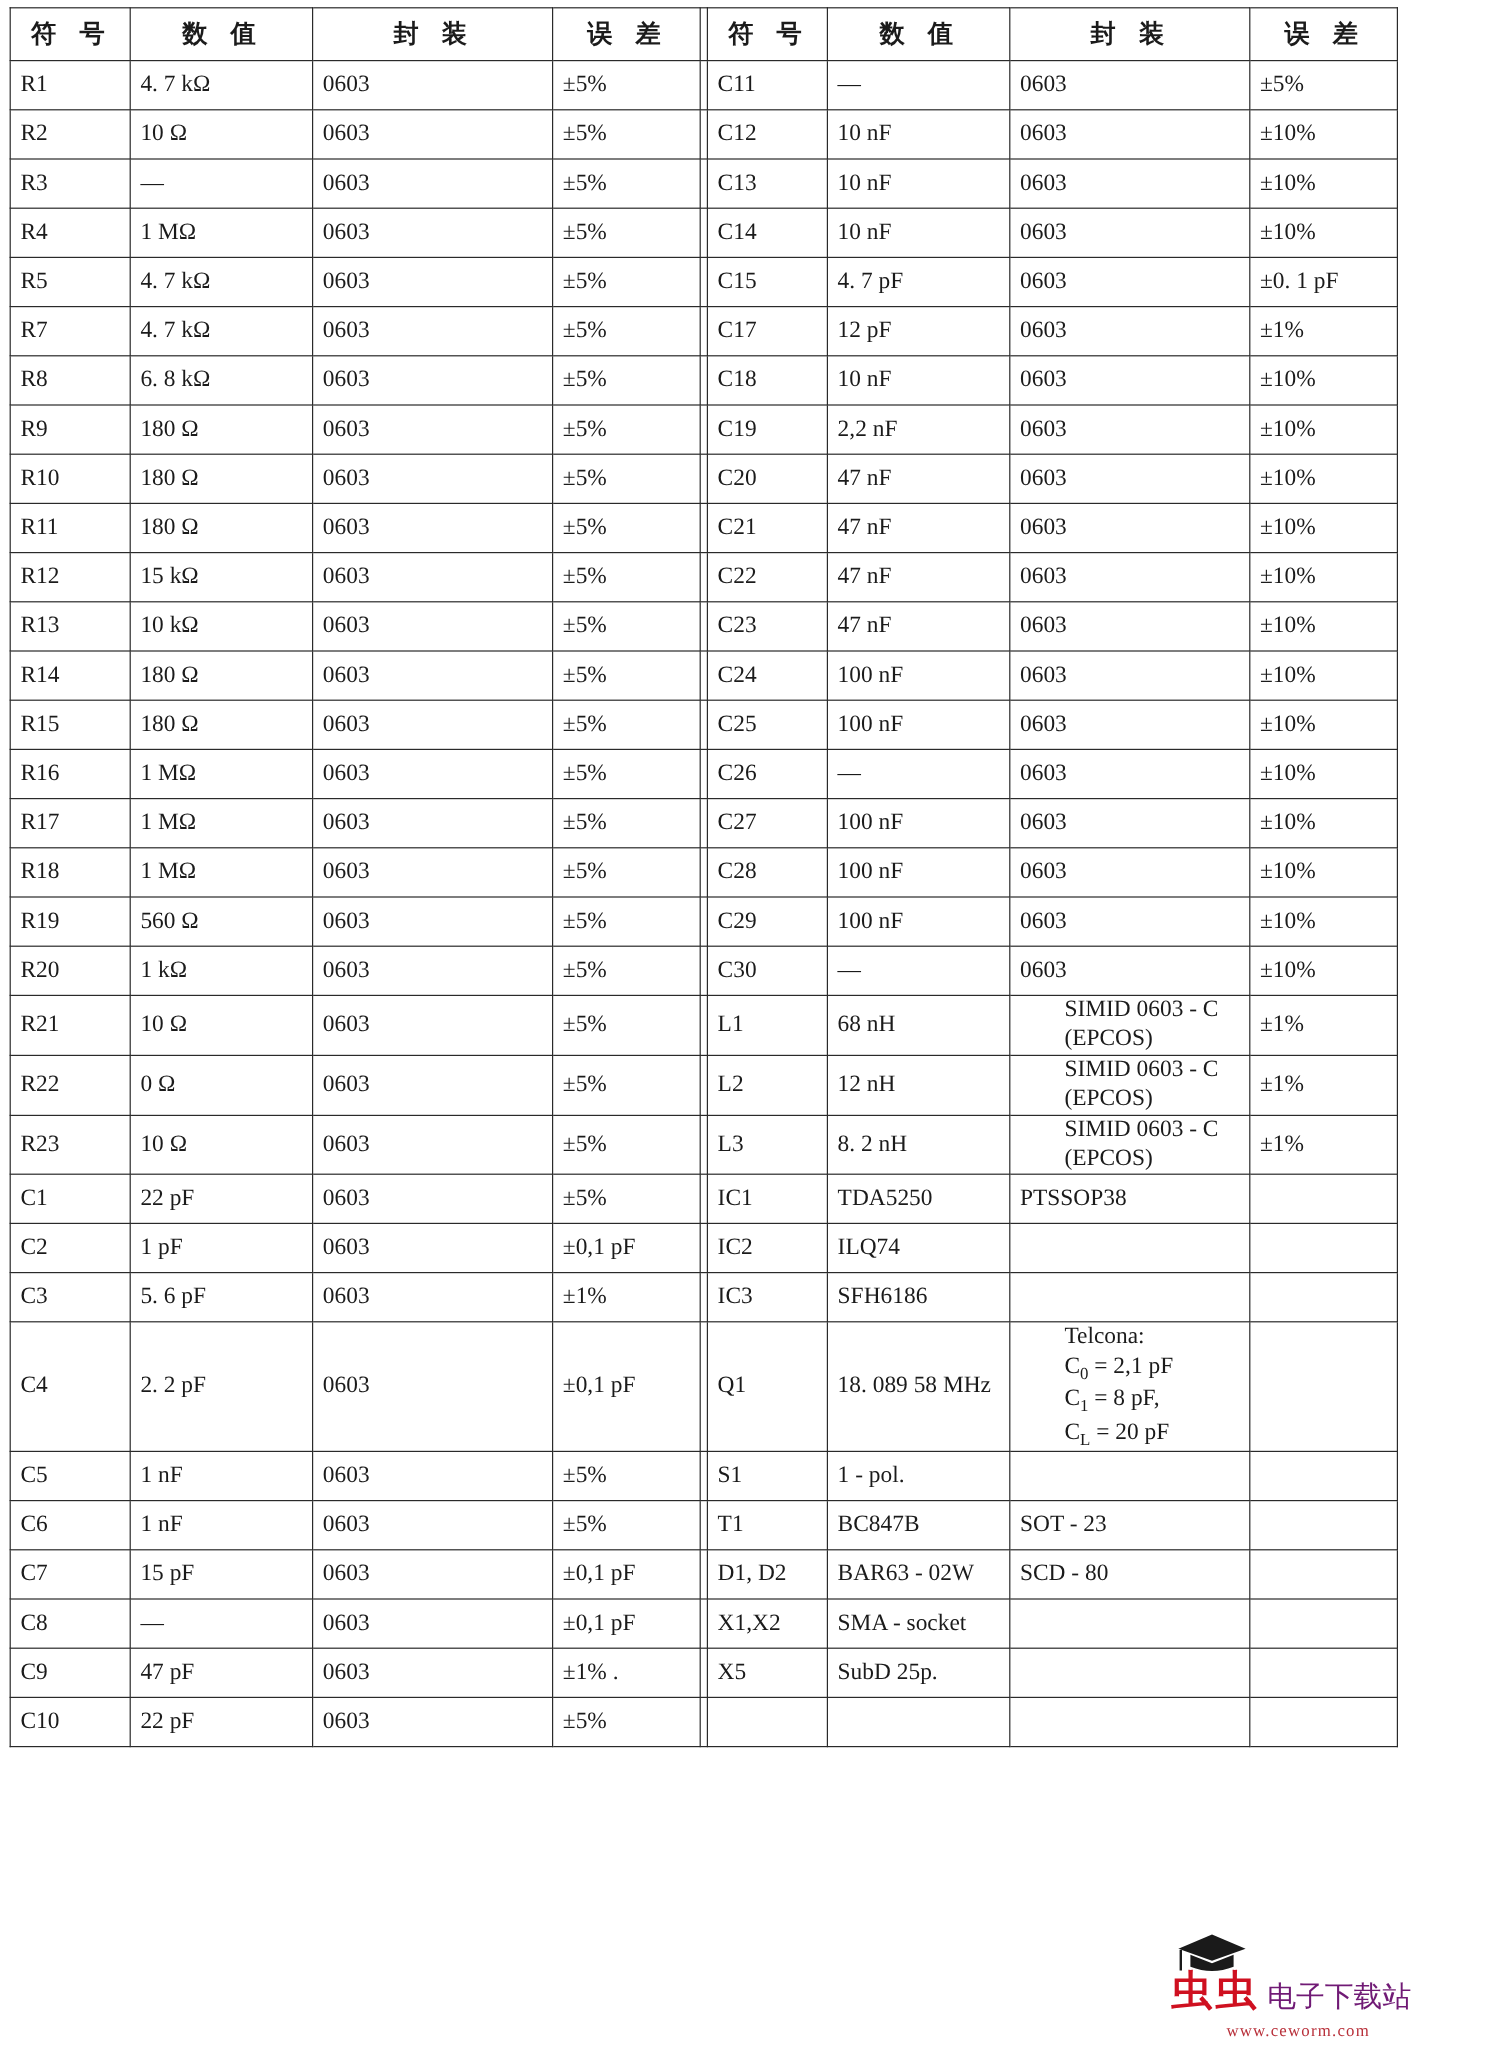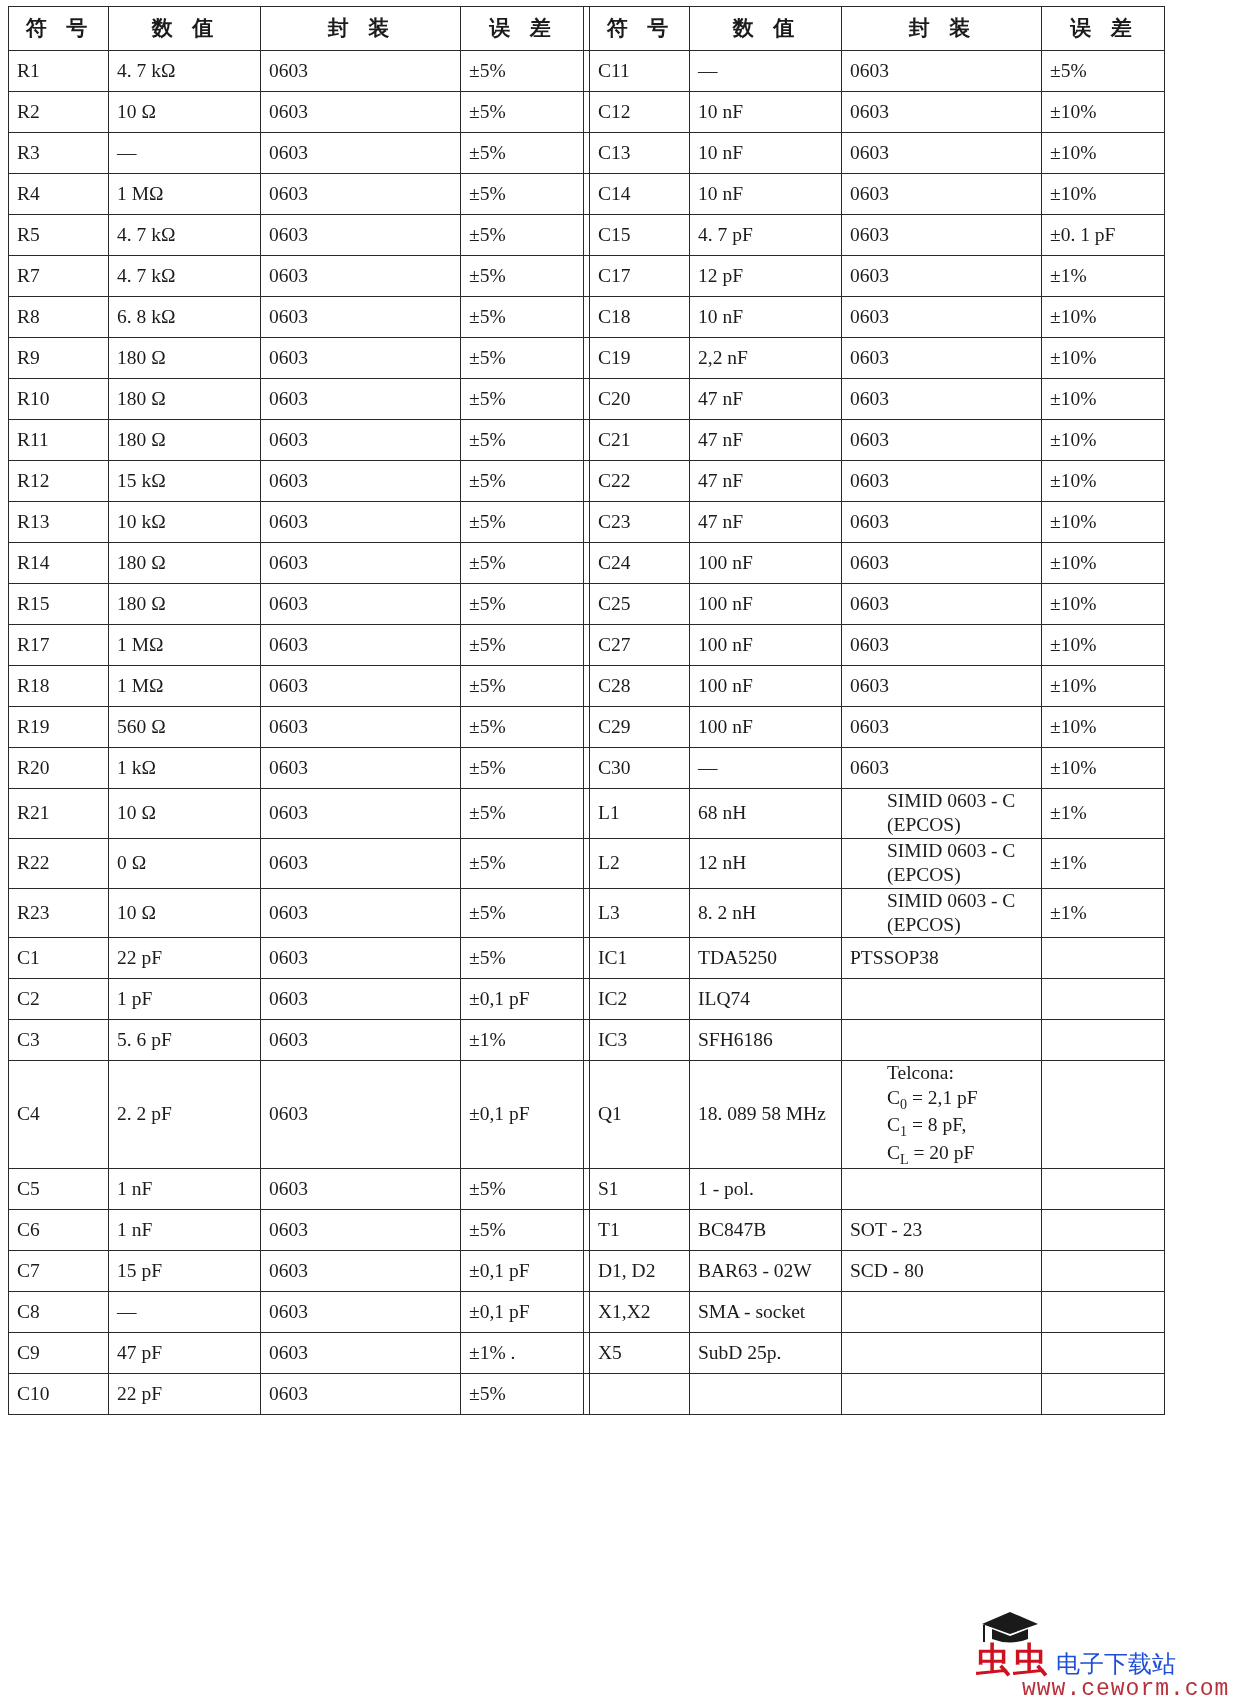--- a/index.html
+++ b/index.html
@@ -103,34 +103,34 @@
     gap: 3px;
   }
   #watermark .bug {
     color: #cf1020;
     font-size: 34px;
     font-weight: bold;
     font-family: "DejaVu Sans", "Liberation Sans", sans-serif;
     line-height: 1;
   }
   #watermark .wmtext {
-    color: #1d4ed8;
+    color: #701a75;
     font-size: 24px;
     font-family: "DejaVu Sans", "Liberation Sans", sans-serif;
     line-height: 1;
     margin-left: 6px;
   }
   #watermark .wmurl {
     position: absolute;
     left: 46px;
     bottom: 0px;
     color: #b8303a;
-    font-size: 23px;
+    font-size: 14px;
     letter-spacing: 1px;
-    font-family: Liberation Mono, monospace;
+    font-family: Liberation Serif, serif;
   }
   #watermark .cap {
     position: absolute;
     left: 2px;
     bottom: 58px;
     width: 64px;
     height: 34px;
   }
 </style>
 </head>
@@ -311,20 +311,31 @@
           <td>180 Ω</td>
           <td>0603</td>
           <td>±5%</td>
           <td class="gapcell"></td>
           <td>C25</td>
           <td>100 nF</td>
           <td>0603</td>
           <td>±10%</td>
         </tr>
         <tr>
+          <td>R16</td>
+          <td>1 MΩ</td>
+          <td>0603</td>
+          <td>±5%</td>
+          <td class="gapcell"></td>
+          <td>C26</td>
+          <td class="dash">—</td>
+          <td>0603</td>
+          <td>±10%</td>
+        </tr>
+        <tr>
           <td>R17</td>
           <td>1 MΩ</td>
           <td>0603</td>
           <td>±5%</td>
           <td class="gapcell"></td>
           <td>C27</td>
           <td>100 nF</td>
           <td>0603</td>
           <td>±10%</td>
         </tr>

